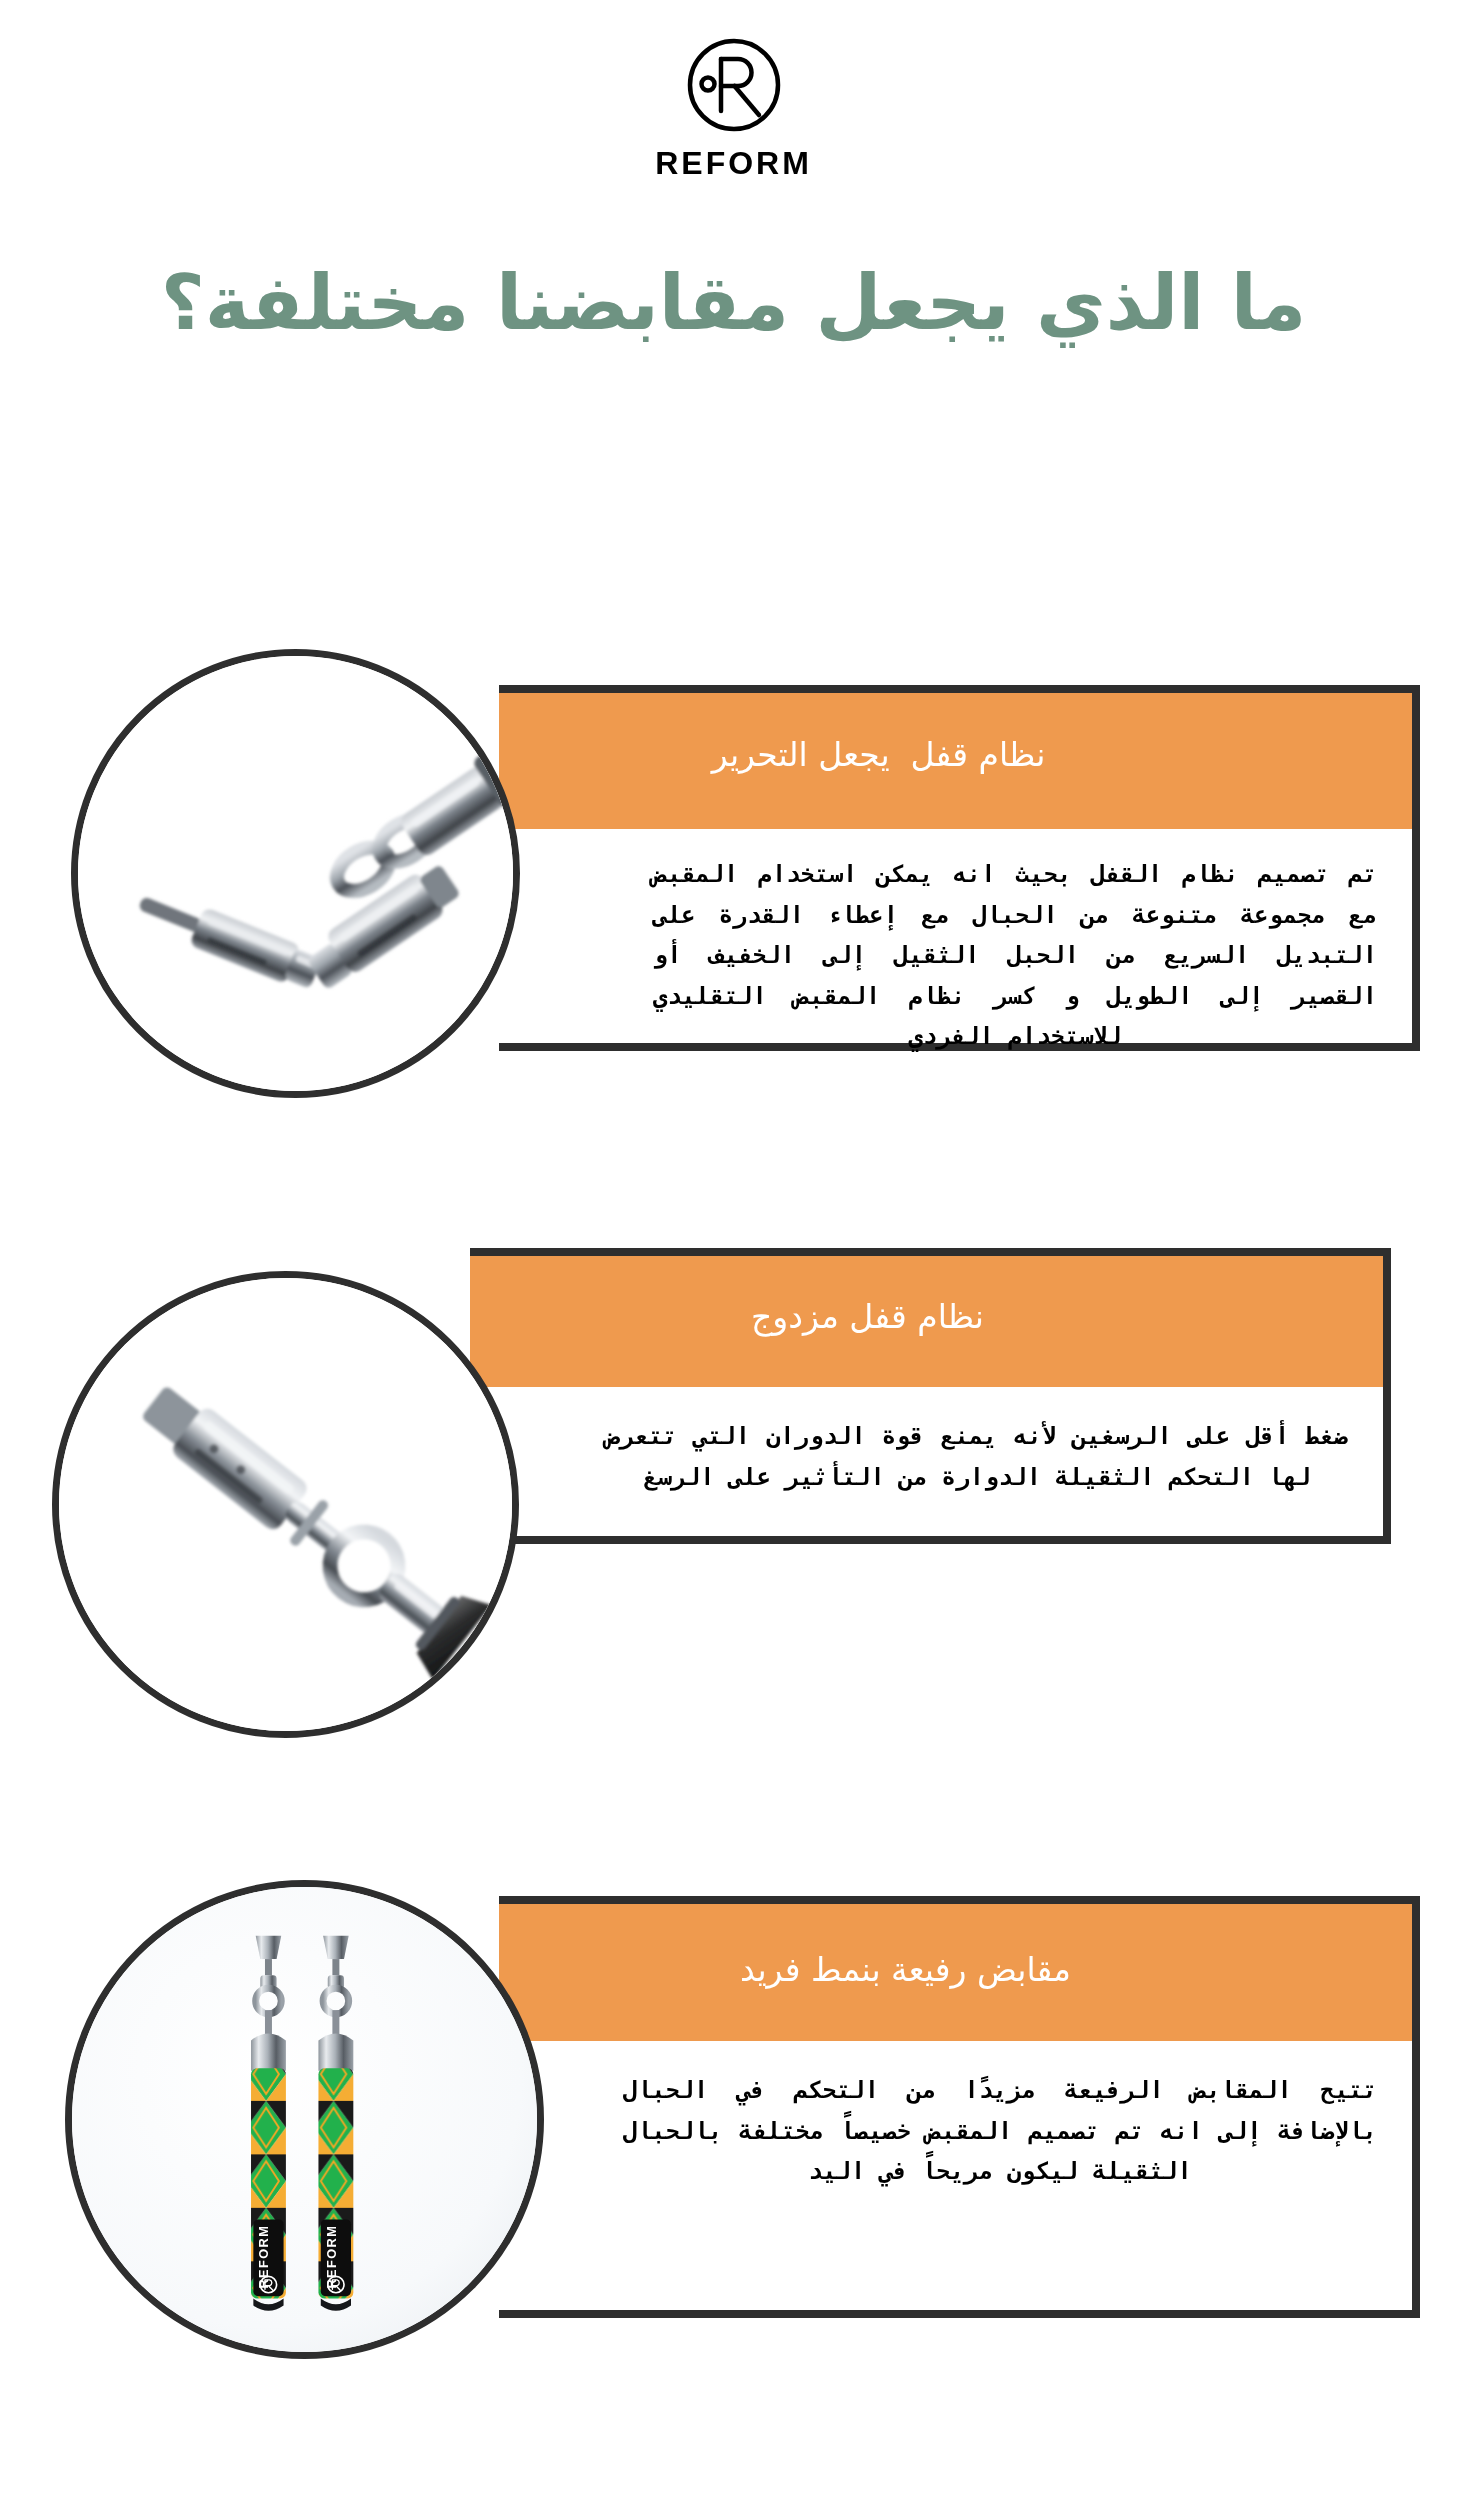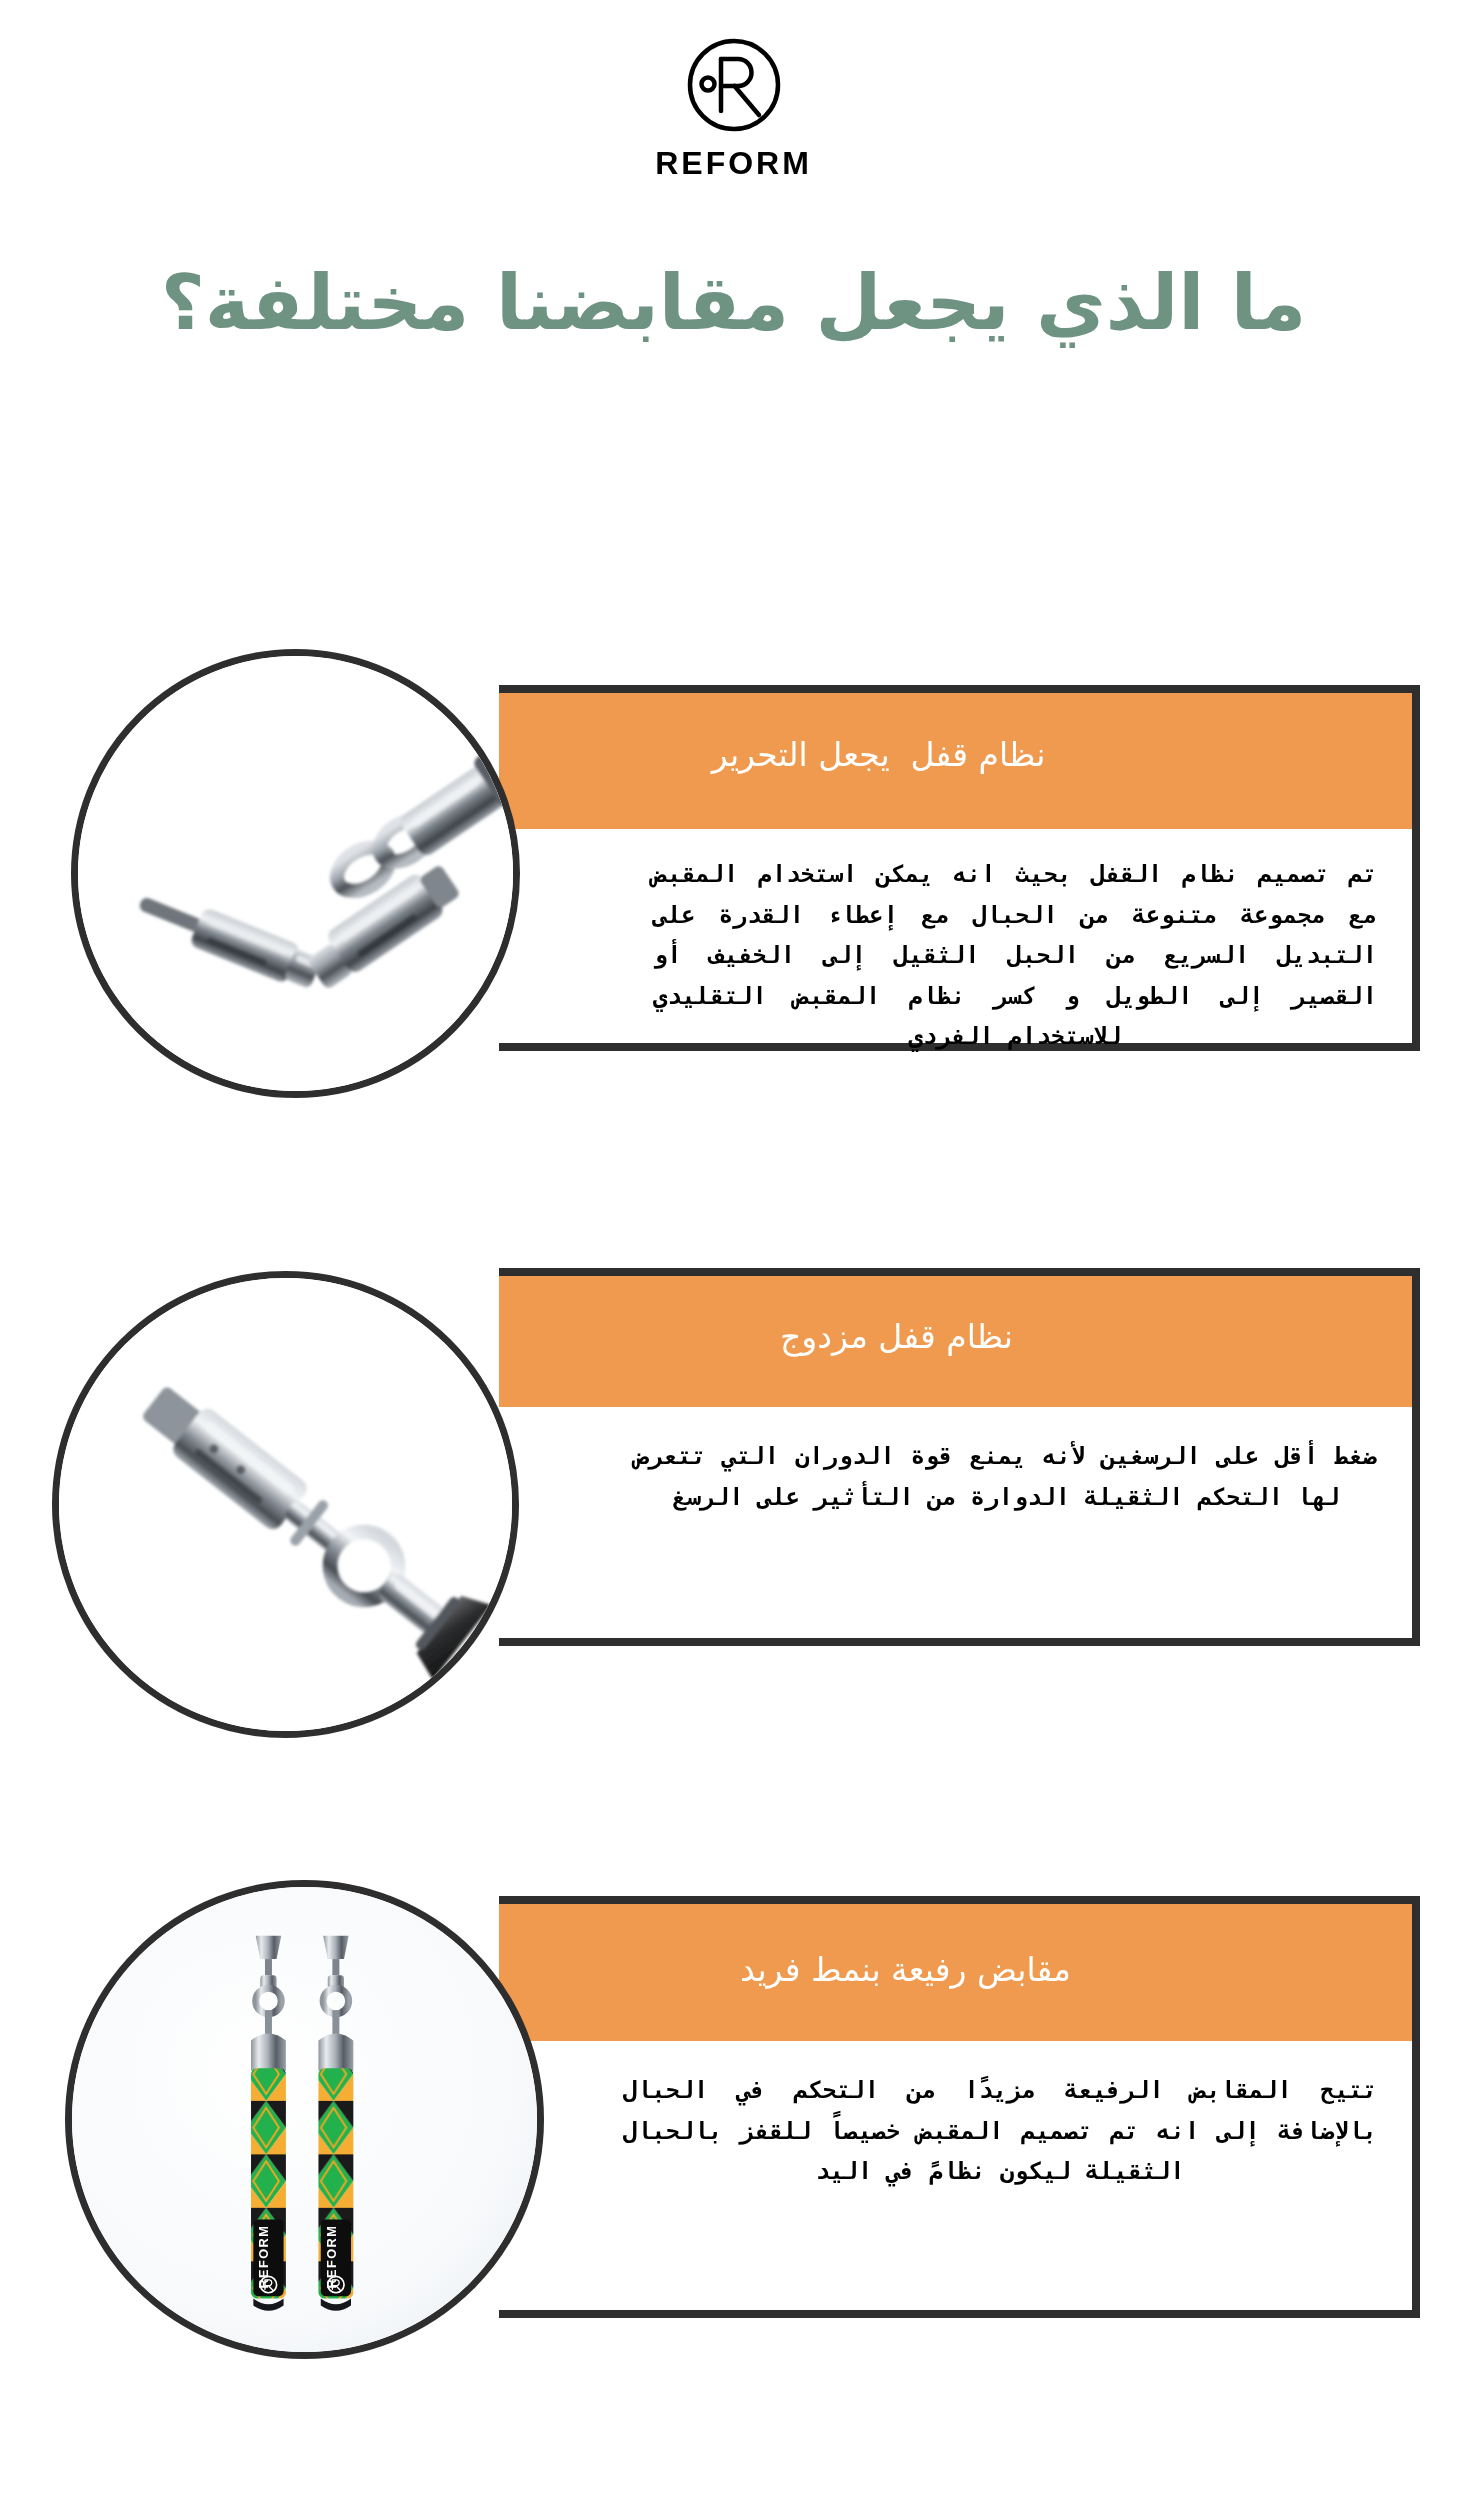--- a/index.html
+++ b/index.html
@@ -85,21 +85,21 @@
     direction: rtl;
     text-align: justify;
     text-align-last: center;
   }
 
   
   #card-1 { left: 499px; top: 685px; width: 921px; height: 366px; }
   #card-1 .card-header { height: 136px; padding-right: 154px; padding-bottom: 13px; }
   #card-1 .card-body   { padding: 27px 35px 0 154px; }
 
-  #card-2 { left: 499px; top: 1248px; width: 921px; height: 378px; margin-top: 20px; }
+  #card-2 { left: 470px; top: 1248px; width: 921px; height: 296px; }
   #card-2 .card-header { height: 131px; padding-right: 118px; padding-bottom: 9.5px; }
   #card-2 .card-body   { padding: 31px 35px 0 136px; }
 
   #card-3 { left: 499px; top: 1896px; width: 921px; height: 422px; }
   #card-3 .card-header { height: 137px; padding-right: 100px; padding-bottom: 5.9px; }
   #card-3 .card-body   { padding: 31px 35px 0 124px; }
 
   
   .photo-circle {
     position: absolute;
@@ -139,21 +139,21 @@
     <div class="card-body">تم تصميم نظام القفل بحيث انه يمكن استخدام المقبض مع مجموعة متنوعة من الحبال مع إعطاء القدرة على التبديل السريع من الحبل الثقيل إلى الخفيف أو القصير إلى الطويل و كسر نظام المقبض التقليدي للاستخدام الفردي</div>
   </div>
 
   <div class="card" id="card-2">
     <div class="card-header">نظام قفل مزدوج</div>
     <div class="card-body">ضغط أقل على الرسغين لأنه يمنع قوة الدوران التي تتعرض لها التحكم الثقيلة الدوارة من التأثير على الرسغ</div>
   </div>
 
   <div class="card" id="card-3">
     <div class="card-header">مقابض رفيعة بنمط فريد</div>
-    <div class="card-body">تتيح المقابض الرفيعة مزيدًا من التحكم في الحبال بالإضافة إلى انه تم تصميم المقبض خصيصاً للقفز بالحبال الثقيلة ليكون نظامً في اليد</div>
+    <div class="card-body">تتيح المقابض الرفيعة مزيدًا من التحكم في الحبال بالإضافة إلى انه تم تصميم المقبض خصيصاً مختلفة بالحبال الثقيلة ليكون مريحاً في اليد</div>
   </div>
 
   <div class="photo-circle" id="photo-1">
     <div class="photo-inner">
       <svg class="photo-svg" viewBox="0 0 400 400">
         <defs>
           <linearGradient id="steel1" x1="0" y1="0" x2="0" y2="1">
             <stop offset="0%" stop-color="#c9cdd2"></stop>
             <stop offset="28%" stop-color="#f2f4f6"></stop>
             <stop offset="52%" stop-color="#7d848c"></stop>

